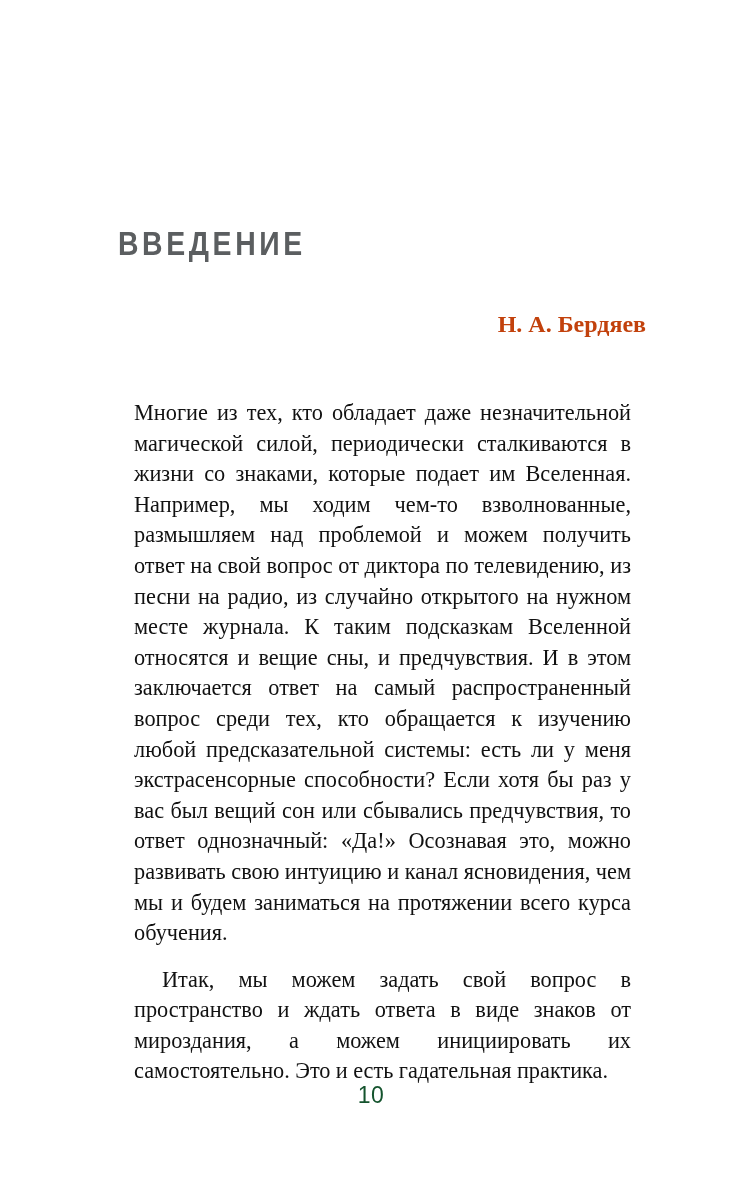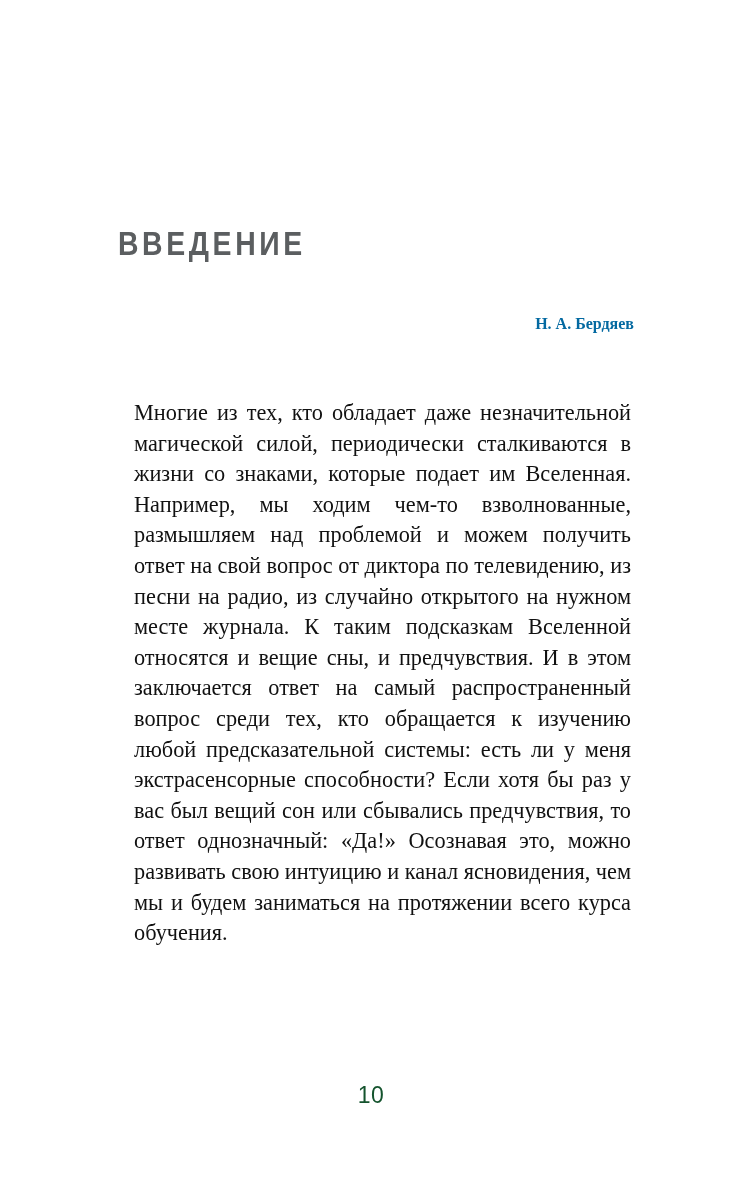--- a/index.html
+++ b/index.html
@@ -56,26 +56,26 @@
   }
   .epigraph-text {
     margin: 0;
     font-style: italic;
     font-size: 19.5px;
     line-height: 26px;
     color: #101010;
     text-align: left;
   }
   .epigraph-author {
-    margin: 16px 12px 0 0;
+    margin: 16px 0 0 0;
     text-align: right;
     font-weight: bold;
-    font-size: 16px;
+    font-size: 24px;
     line-height: 26px;
-    color: #0369a1;
+    color: #c2410c;
   }
 
   
   .body-text {
     position: absolute;
     left: 0;
     top: 382px;
     width: 529px;
   }
   .body-text p {
@@ -123,18 +123,19 @@
   <div class="content">
 
     <h1 class="chapter-title">ВВЕДЕНИЕ</h1>
 
     <div class="epigraph">
       <p class="epigraph-author">Н. А. Бердяев</p>
     </div>
 
     <div class="body-text">
       <p class="no-stretch">Многие из тех, кто обладает даже незначительной магической силой, периодически сталкиваются в жизни со знаками, которые подает им Вселенная. Например, мы ходим чем-то взволнованные, размышляем над проблемой и можем получить ответ на свой вопрос от диктора по телевидению, из песни на радио, из случайно открытого на нужном месте журнала. К таким подсказкам Вселенной относятся и вещие сны, и предчувствия. И в этом заключается ответ на самый распространенный вопрос среди тех, кто обращается к изучению любой предсказательной системы: есть ли у меня экстрасенсорные способности? Если хотя бы раз у вас был вещий сон или сбывались предчувствия, то ответ однозначный: «Да!» Осознавая это, можно развивать свою интуицию и канал ясновидения, чем мы и будем заниматься на протяжении всего курса обучения.</p>
+      <p class="indent no-stretch">Итак, мы можем задать свой вопрос в пространство и ждать ответа в виде знаков от мироздания, а можем инициировать их самостоятельно. Это и есть гадательная практика.</p>
     </div>
 
   </div>
 
   <div class="page-number">10</div>
 </div>
 
 </body></html>

